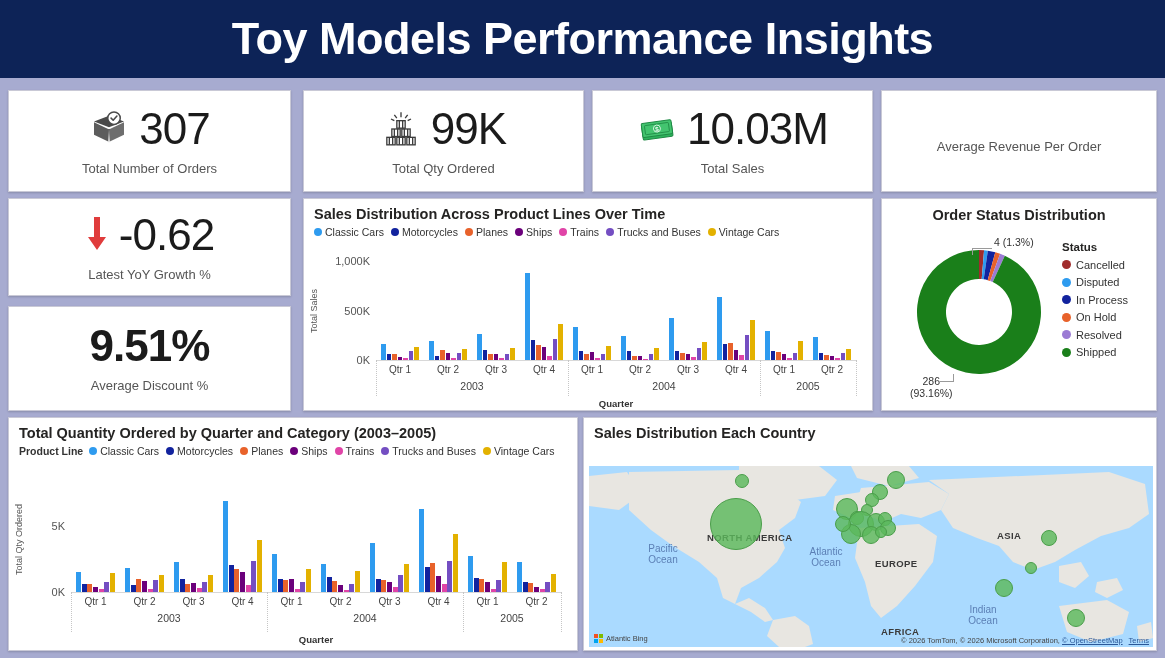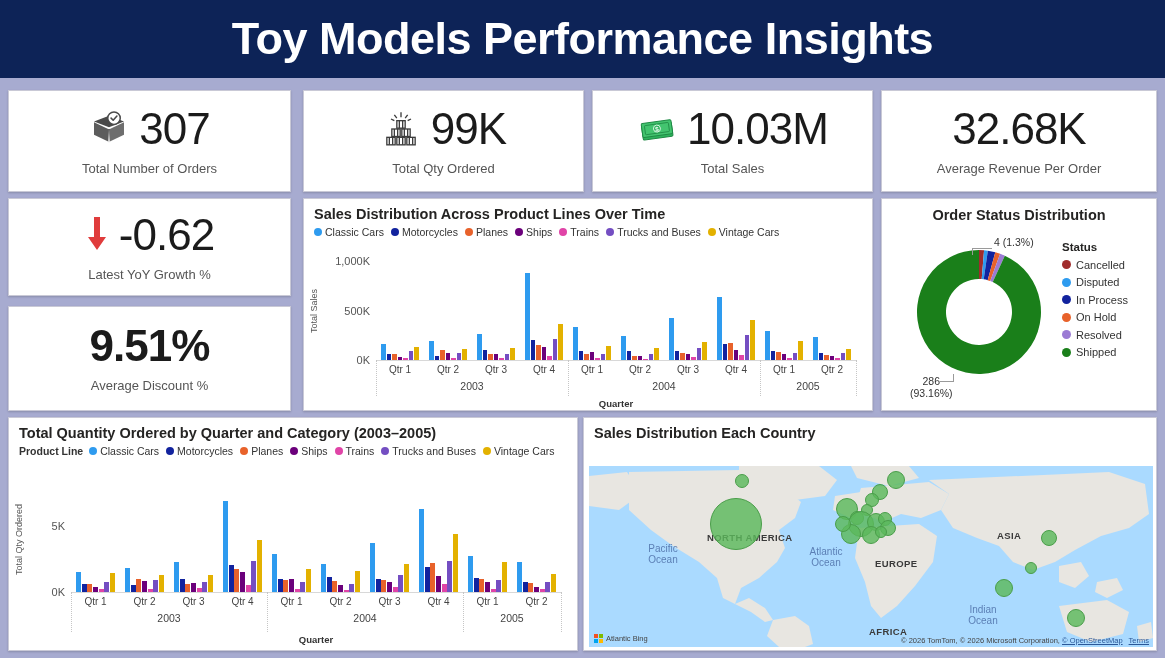--- a/index.html
+++ b/index.html
@@ -165,23 +165,20 @@
             <text x="24" y="26.8" font-size="7.5" font-family="Liberation Sans, sans-serif" font-weight="bold" fill="#eafaf0" text-anchor="middle">$</text>
           </g>
         </svg>
       </span>
       <span class="kpi-value">10.03M</span>
     </div>
     <div class="kpi-label">Total Sales</div>
   </div>
 
   <div class="card kpi" style="left:881px; top:90px; width:276px; height:102px;">
-    <div class="kpi-row">
-      <span class="kpi-value">32.68K</span>
-    </div>
     <div class="kpi-label">Average Revenue Per Order</div>
   </div>
 
   <div class="card kpi" style="left:8px; top:198px; width:283px; height:98px;">
     <div class="kpi-row">
       <span>
         <svg width="24" height="40" viewBox="0 0 24 40">
           <path d="M9 4 h6 v20 h6 L12 37 L3 24 h6 Z" fill="#e03c3c"></path>
         </svg>
       </span>
@@ -614,21 +611,21 @@
           <path d="M270 62 L330 58 L348 70 L344 96 L326 120 L308 140 L292 152 L282 140 L276 116 L266 92 Z" fill="#e8e6e1"></path>
           <path d="M340 14 L520 6 L556 18 L560 48 L540 62 L512 70 L486 84 L466 96 L444 104 L424 96 L410 80 L388 72 L364 62 L352 44 L360 28 Z" fill="#e8e6e1"></path>
           <path d="M470 100 L492 96 L500 110 L486 122 L470 116 Z" fill="#e8e6e1"></path>
           <path d="M508 116 L528 112 L534 124 L518 132 L506 126 Z" fill="#e8e6e1"></path>
           <path d="M470 140 L518 134 L540 146 L534 168 L502 176 L478 166 Z" fill="#e8e6e1"></path>
           <path d="M548 160 L562 156 L564 172 L550 176 Z" fill="#e8e6e1"></path>
         </svg>
         <div class="map-label" style="left: 118px; top: 66px;">NORTH AMERICA</div>
         <div class="map-label" style="left: 286px; top: 92px;">EUROPE</div>
         <div class="map-label" style="left: 408px; top: 64px;">ASIA</div>
-        <div class="map-label" style="left: 280px; top: 160px;">AFRICA</div>
+        <div class="map-label" style="left: 292px; top: 160px;">AFRICA</div>
         <div class="ocean-label" style="left: 44px; top: 77px; width: 60px;">Pacific Ocean</div>
         <div class="ocean-label" style="left: 206px; top: 80px; width: 62px;">Atlantic Ocean</div>
         <div class="ocean-label" style="left: 366px; top: 138px; width: 56px;">Indian Ocean</div>
         <div class="bubble" style="left: 146px; top: 8px; width: 14px; height: 14px;"></div>
         <div class="bubble" style="left: 121px; top: 32px; width: 52px; height: 52px;"></div>
         <div class="bubble" style="left: 298px; top: 5px; width: 18px; height: 18px;"></div>
         <div class="bubble" style="left: 283px; top: 18px; width: 16px; height: 16px;"></div>
         <div class="bubble" style="left: 276px; top: 27px; width: 14px; height: 14px;"></div>
         <div class="bubble" style="left: 272px; top: 38px; width: 12px; height: 12px;"></div>
         <div class="bubble" style="left: 247px; top: 32px; width: 22px; height: 22px;"></div>

